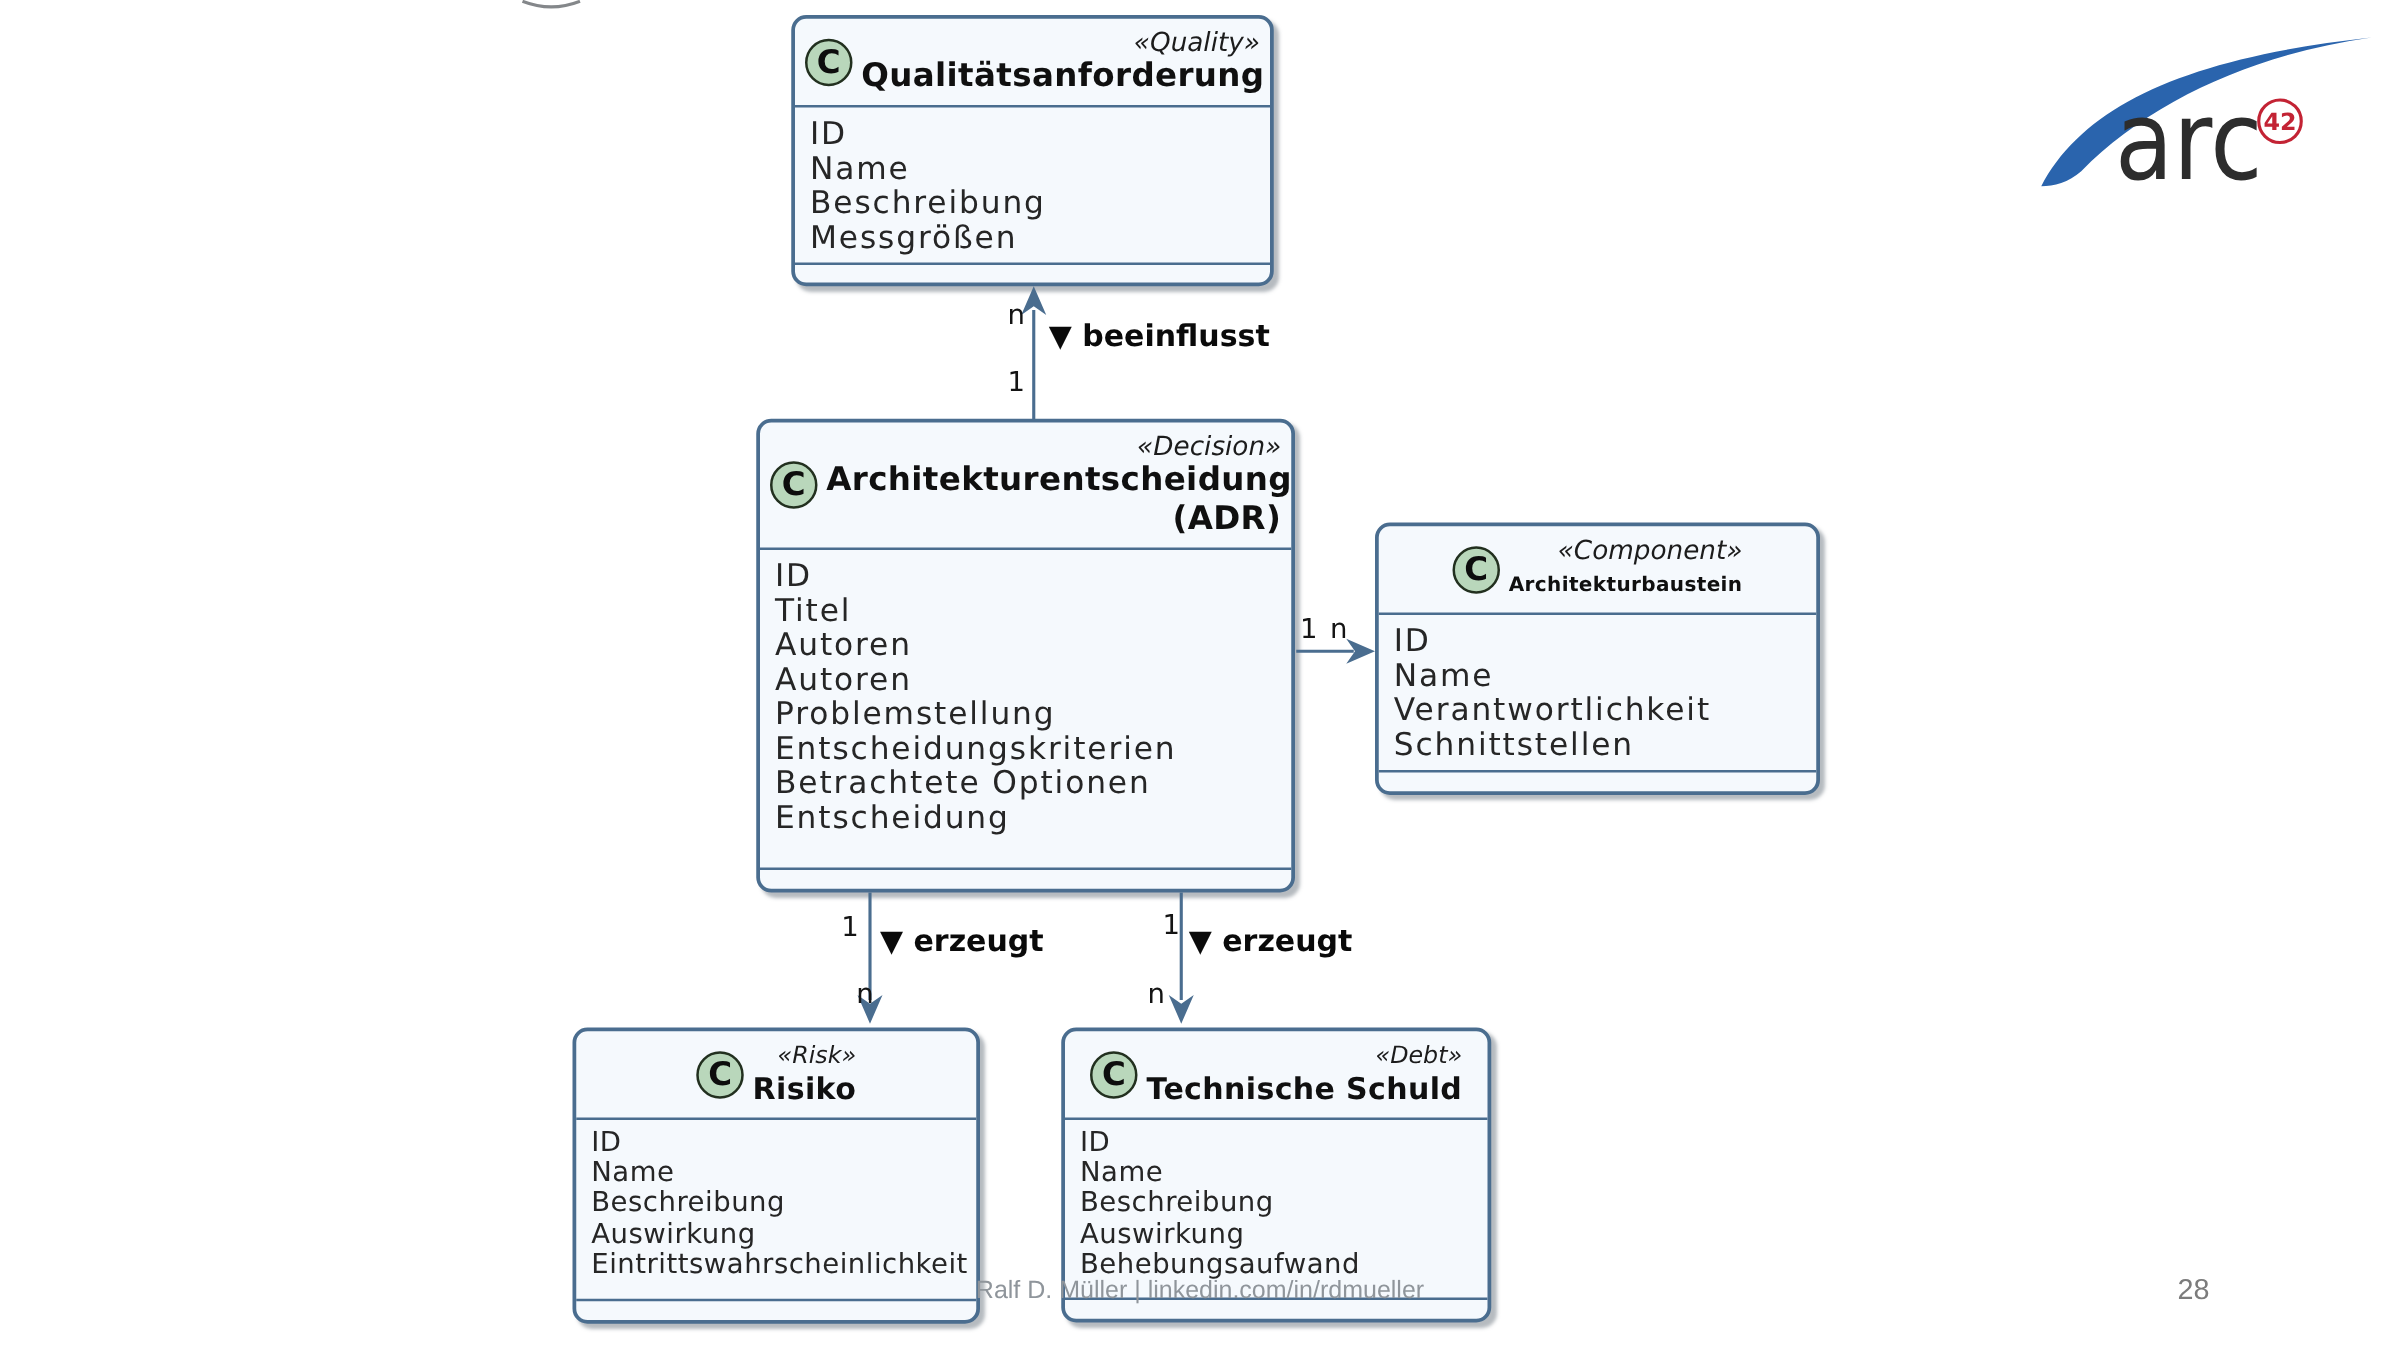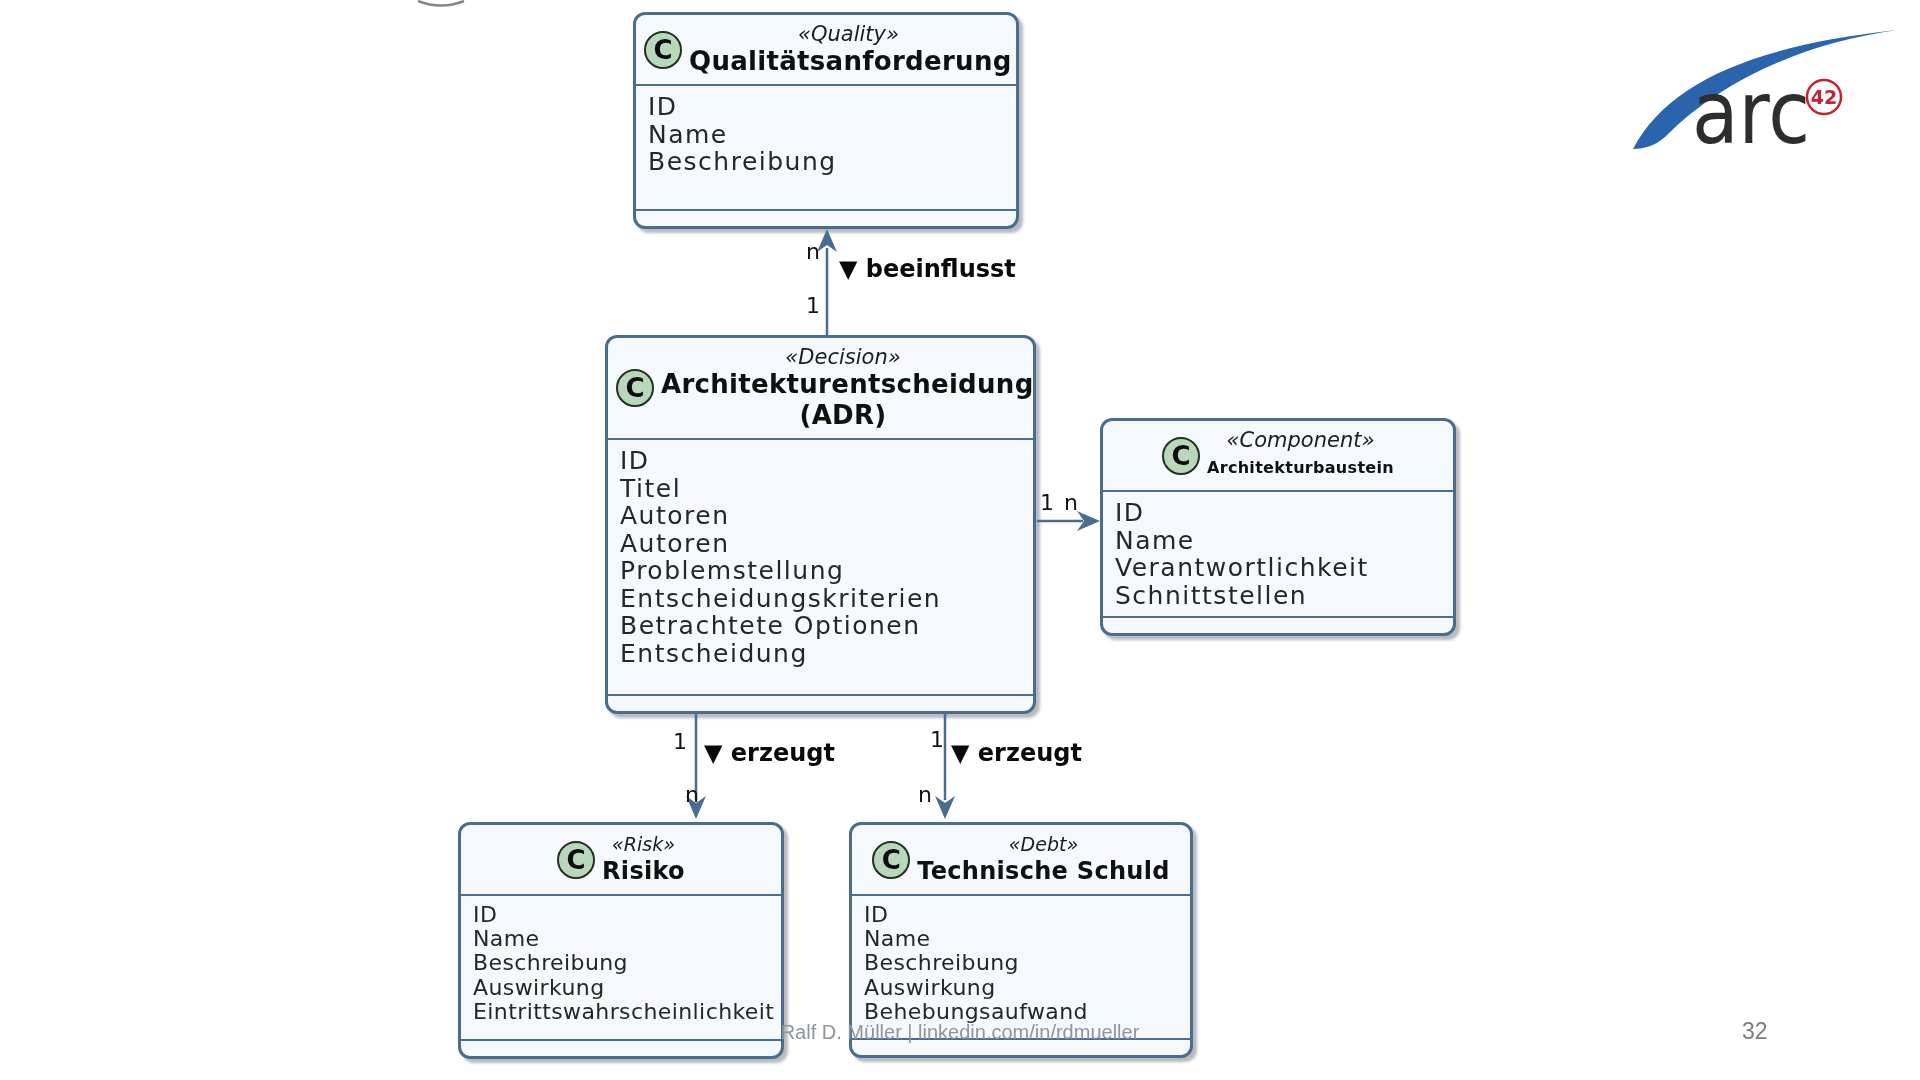--- a/index.html
+++ b/index.html
@@ -20,21 +20,21 @@
   .uml-header {
     display:flex; align-items:center; justify-content:center;
     gap:7px; padding:7px 8px;
   }
   .uml-icon {
     flex:0 0 auto; width:38px; height:38px; border-radius:50%;
     background:#b9d7bb; border:2px solid #22301f; box-sizing:border-box;
     display:flex; align-items:center; justify-content:center;
     font-weight:bold; font-size:26px; color:#0d0d0d;
   }
-  .uml-titles { text-align:center; min-width:0; }
+  .uml-titles { text-align:right; min-width:0; }
   .uml-stereotype { font-style:italic; font-size:21px; line-height:24px; color:#1c1c1c; white-space:nowrap; }
   .uml-name { font-weight:bold; font-size:26px; line-height:31px; color:#101010; white-space:nowrap; letter-spacing:0.3px; }
   .uml-attrs {
     flex:1 1 auto;
     border-top:2.5px solid #4a6d8f;
     padding:7px 4px 7px 12px;
     font-size:25px; line-height:1.1; letter-spacing:1.5px;
     color:#262626; white-space:nowrap; overflow:visible;
   }
   .uml-methods { flex:0 0 auto; border-top:2.5px solid #4a6d8f; height:15px; }
@@ -82,20 +82,21 @@
       <div class="uml-icon">C</div>
       <div class="uml-titles">
         <div class="uml-stereotype">«Quality»</div>
         <div class="uml-name">Qualitätsanforderung</div>
       </div>
     </div>
     <div class="uml-attrs">
       <div>ID</div>
       <div>Name</div>
       <div>Beschreibung</div>
+      <div>Messgrößen</div>
     </div>
     <div class="uml-methods"></div>
   </div>
 
   <div class="uml-class cls-decision">
     <div class="uml-header">
       <div class="uml-icon">C</div>
       <div class="uml-titles">
         <div class="uml-stereotype">«Decision»</div>
         <div class="uml-name">Architekturentscheidung</div>
@@ -205,15 +206,15 @@
   </svg>
 
   <svg class="logo" viewBox="0 0 290 150">
     <path d="M8,131 C42,66 125,28 272,12 C180,25 96,62 40,119 C30,128 18,131 8,131 Z" fill="#2a64ad"></path>
     <text x="67" y="125" font-family="DejaVu Sans, sans-serif" font-size="88" fill="#2d2d2d" textLength="118" lengthAdjust="spacingAndGlyphs">arc</text>
     <circle cx="199" cy="79" r="17" fill="#ffffff" stroke="#c32334" stroke-width="2.5"></circle>
     <text x="199" y="86" text-anchor="middle" font-family="DejaVu Sans, sans-serif" font-size="19" font-weight="bold" fill="#c32334">42</text>
   </svg>
 
   <div class="footer-credit">Ralf D. Müller | linkedin.com/in/rdmueller</div>
-  <div class="page-number">32</div>
+  <div class="page-number">28</div>
 
 </div>
 
 </body></html>

